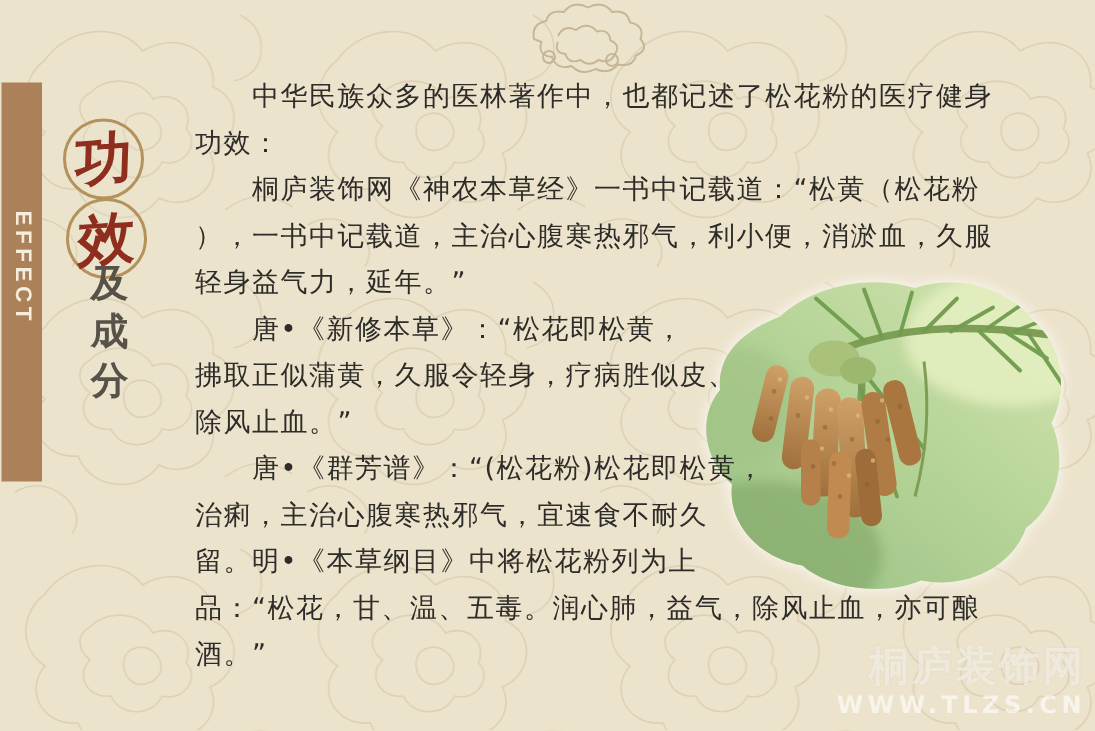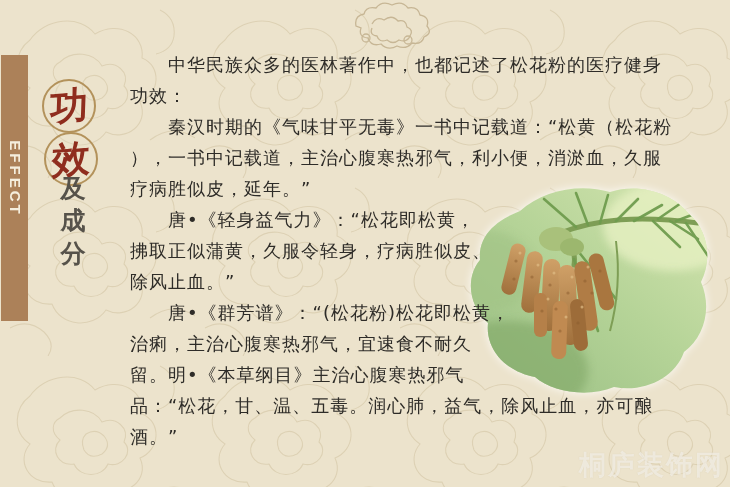--- a/index.html
+++ b/index.html
@@ -82,29 +82,29 @@
 <div class="seal seal-xiao">
   <span class="seal-char">效</span>
 </div>
 
 <div class="sub-char sub-ji">及</div>
 <div class="sub-char sub-cheng">成</div>
 <div class="sub-char sub-fen">分</div>
 
 <div class="tl indent" style="top:54px">中华民族众多的医林著作中，也都记述了松花粉的医疗健身</div>
 <div class="tl" style="top:85px">功效：</div>
-<div class="tl indent" style="top:116px">秦汉时期的《气味甘平无毒》一书中记载道：“松黄（松花粉</div>
+<div class="tl indent" style="top:116px">桐庐装饰网《神农本草经》一书中记载道：“松黄（松花粉</div>
 <div class="tl" style="top:147px">），一书中记载道，主治心腹寒热邪气，利小便，消淤血，久服</div>
-<div class="tl" style="top:178px">疗病胜似皮，延年。”</div>
-<div class="tl indent" style="top:209px">唐•《轻身益气力》：“松花即松黄，</div>
+<div class="tl" style="top:178px">轻身益气力，延年。”</div>
+<div class="tl indent" style="top:209px">唐•《新修本草》：“松花即松黄，</div>
 <div class="tl" style="top:240px">拂取正似蒲黄，久服令轻身，疗病胜似皮、</div>
 <div class="tl" style="top:271px">除风止血。”</div>
 <div class="tl indent" style="top:302px">唐•《群芳谱》：“(松花粉)松花即松黄，</div>
 <div class="tl" style="top:333px">治痢，主治心腹寒热邪气，宜速食不耐久</div>
-<div class="tl" style="top:364px">留。明•《本草纲目》主治心腹寒热邪气</div>
+<div class="tl" style="top:364px">留。明•《本草纲目》中将松花粉列为上</div>
 <div class="tl" style="top:395px">品：“松花，甘、温、五毒。润心肺，益气，除风止血，亦可酿</div>
 <div class="tl" style="top:426px">酒。”</div>
 
 <svg class="photo" width="270" height="222" viewBox="0 0 270 222" xmlns="http://www.w3.org/2000/svg">
   <defs>
     <linearGradient id="grn" x1="1" y1="0" x2="0" y2="1">
       <stop offset="0" stop-color="#d7e6b2"></stop>
       <stop offset="0.45" stop-color="#b6d498"></stop>
       <stop offset="1" stop-color="#94bb80"></stop>
     </linearGradient>
@@ -186,13 +186,14 @@
           <circle cx="134" cy="126" r="1.5"></circle>
       </g>
     </g>
 
     <path d="M168,60 C172,92 170,120 162,150" stroke="#7e9e55" stroke-width="2" fill="none"></path>
   </g>
 </svg>
 
 <div class="watermark">
   <div class="wm-name">桐庐装饰网</div>
+  <div class="wm-url">WWW.TLZS.CN</div>
 </div>
 
 </body></html>

